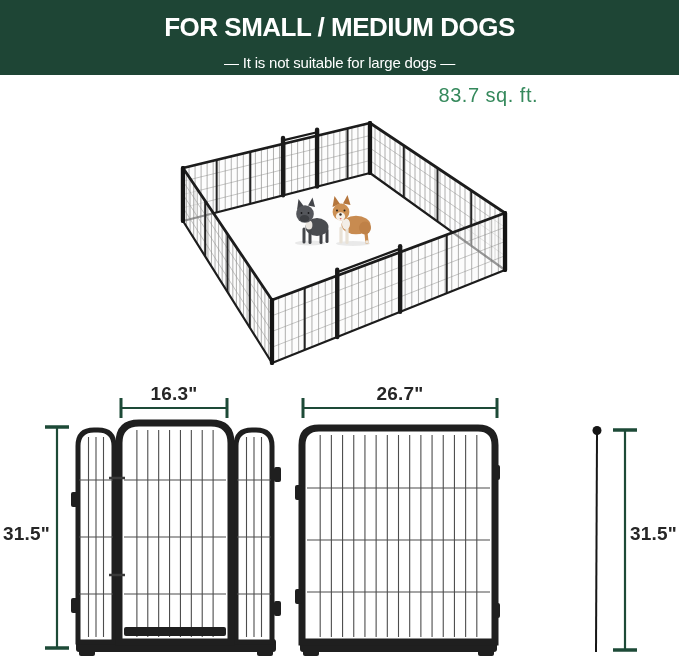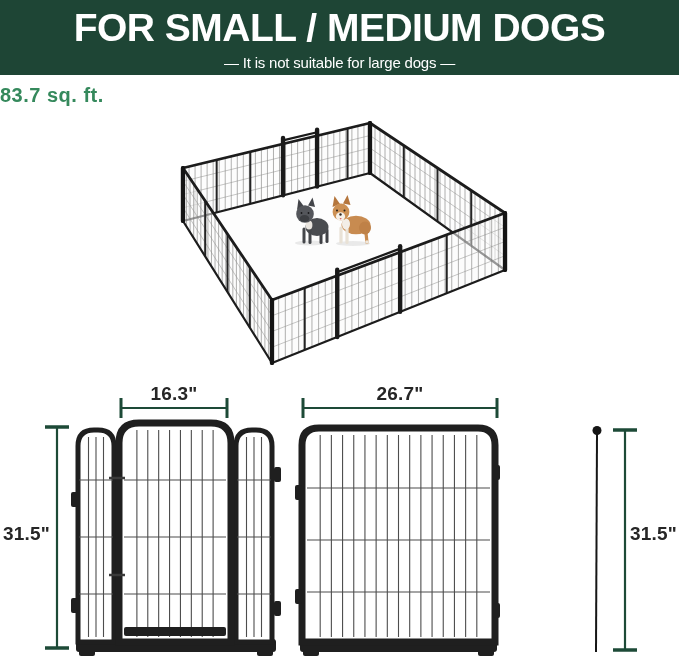--- a/index.html
+++ b/index.html
@@ -1,21 +1,21 @@
 <!DOCTYPE html>
 <html><head>
 <meta charset="utf-8">
 <style>
   html,body{margin:0;padding:0;}
   body{width:679px;height:657px;background:#ffffff;font-family:"Liberation Sans", sans-serif;overflow:hidden;}
   .canvas{position:relative;width:679px;height:657px;background:#fff;}
   .banner{position:absolute;left:0;top:0;width:679px;height:75px;background:#1e4535;color:#fff;text-align:center;box-sizing:border-box;padding-top:11px;}
-  .banner h1{margin:0;font-size:39px;line-height:33px;font-weight:800;letter-spacing:-0.5px;}
+  .banner h1{margin:0;font-size:26px;line-height:33px;font-weight:800;letter-spacing:-0.5px;}
   .banner p{margin:10px 0 0 0;font-size:15px;line-height:18px;font-weight:400;letter-spacing:-0.2px;}
-  .area-label{position:absolute;left:0;top:84px;width:538px;text-align:left;font-size:20px;font-weight:700;letter-spacing:0.5px;color:#35895c;}
+  .area-label{position:absolute;left:0;top:84px;width:538px;text-align:right;font-size:20px;font-weight:400;letter-spacing:0.5px;color:#35895c;}
   .pen-svg{position:absolute;left:120px;top:113px;width:460px;height:274px;}
   .diagram-svg{position:absolute;left:0;top:385px;width:679px;height:272px;}
   .dim-label{position:absolute;font-size:19px;font-weight:700;color:#262626;letter-spacing:0.2px;}
   #label-door-width{left:122px;top:383px;width:104px;text-align:center;}
   #label-panel-width{left:348px;top:383px;width:104px;text-align:center;}
   #label-height-left{left:0;top:523px;width:50px;text-align:right;}
   #label-height-right{left:630px;top:523px;width:49px;text-align:left;}
 </style>
 </head>
 <body>

